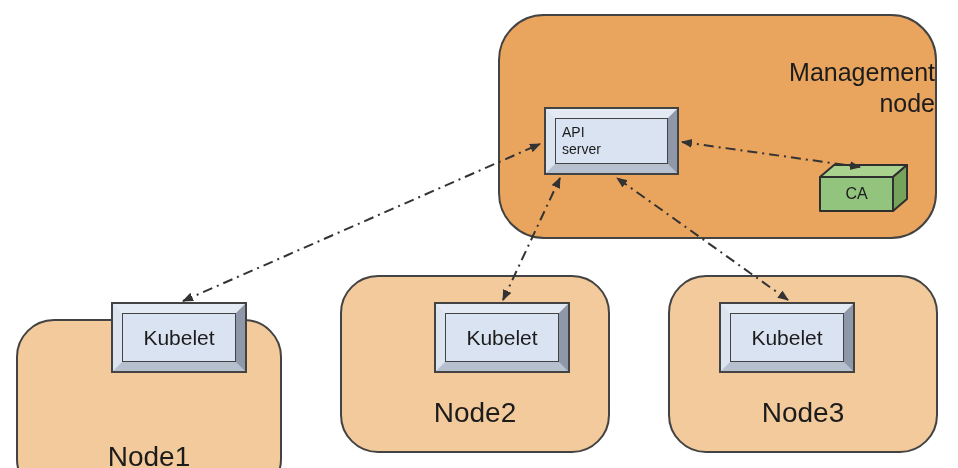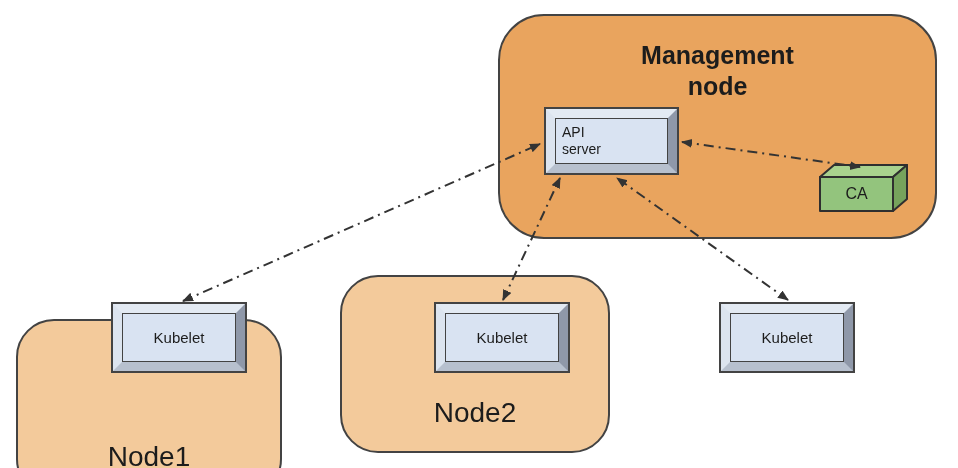--- a/index.html
+++ b/index.html
@@ -32,27 +32,26 @@
     top: 275px; height: 178px;
     border-radius: 38px;
     background: var(--node-fill, #F3CA9B);
   }
   .worker.n1 { left: 16px;  width: 266px; margin-top: 44px; }
   .worker.n2 { left: 340px; width: 270px; }
   .worker.n3 { left: 668px; width: 270px; }
 
   .mgmt-title {
     position: absolute;
-    left: 0; right: 0; top: 24px;
-    text-align: center;
+    left: 0; right: 0; top: 41px;
+    text-align: right;
     font-size: 25px;
     line-height: 31px;
     white-space: pre-line;
     color: var(--text, #1c1c1c);
-    font-weight: bold;
   }
   .worker-label {
     position: absolute;
     left: 0; right: 0; bottom: 22px;
     text-align: center;
     font-size: 28px;
     color: var(--text, #1c1c1c);
   }
 
   
@@ -78,21 +77,21 @@
     align-items: center;
     box-sizing: border-box;
   }
   .chip.api { left: 544px; top: 107px; width: 135px; height: 68px; padding-left: 7px; }
   .chip.k1  { left: 111px; top: 302px; width: 136px; height: 71px; }
   .chip.k2  { left: 434px; top: 302px; width: 136px; height: 71px; }
   .chip.k3  { left: 719px; top: 302px; width: 136px; height: 71px; }
 
   .chip .face.center { justify-content: center; }
   .chip-label {
-    font-size: 15px;
+    font-size: 21px;
     color: var(--text, #1c1c1c);
     white-space: pre-line;
   }
   .chip.api .chip-label {
     font-size: 14px;
     line-height: 17px;
     padding-left: 6px;
   }
 
   
@@ -133,20 +132,23 @@
     <div class="mgmt-title">Management
 node</div>
   </div>
 
   <div class="group-box worker n1">
     <div class="worker-label">Node1</div>
   </div>
   <div class="group-box worker n2">
     <div class="worker-label">Node2</div>
   </div>
+  <div class="group-box worker n3">
+    <div class="worker-label">Node3</div>
+  </div>
 
   <div class="chip api">
     <div class="bevel"></div>
     <div class="face">
       <span class="chip-label">API
 server</span>
     </div>
   </div>
 
   <div class="chip k1">

